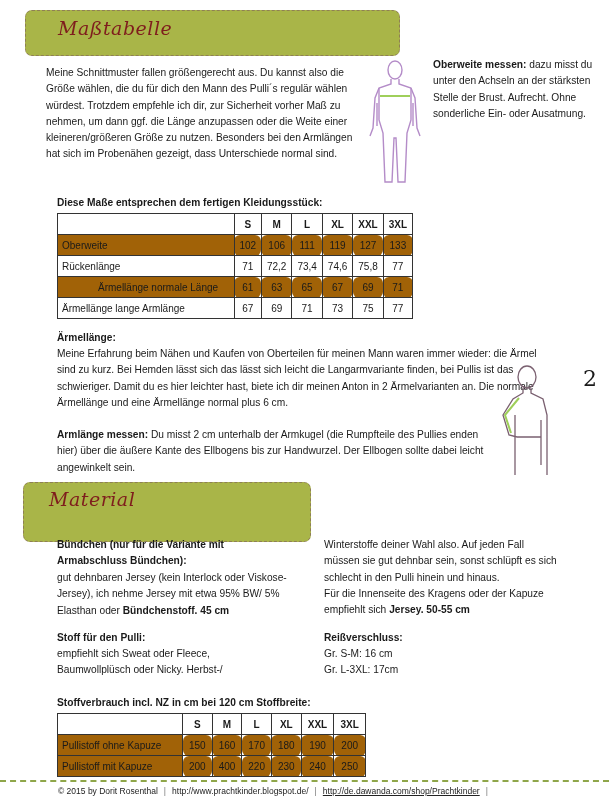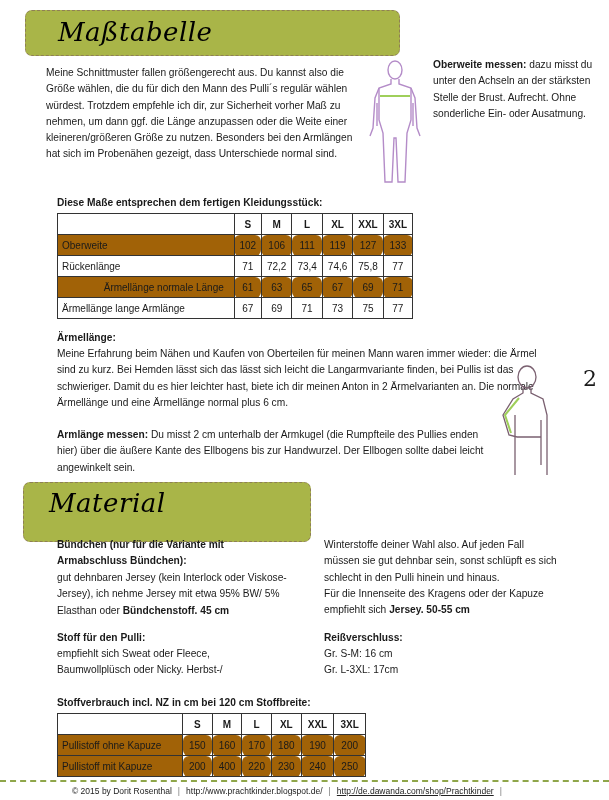--- a/index.html
+++ b/index.html
@@ -1,31 +1,31 @@
 <!DOCTYPE html>
 <html><head>
 <meta charset="utf-8">
 <style>
   html, body { margin:0; padding:0; background:#ffffff; }
   body { width:609px; height:800px; position:relative; overflow:hidden;
          font-family:"Liberation Sans", sans-serif; color:#1a1a1a; font-size:10.2px; }
   .banner { position:absolute; background:#a9b548; border:1.5px dashed #8f7f55;
             border-radius:7px; box-sizing:border-box; }
-  .banner-title { position:absolute; left:32px; top:6px; color:#000000;
-            font-family:"DejaVu Serif", serif; font-style:italic; font-size:26px; letter-spacing:0.5px; }
+  .banner-title { position:absolute; left:32px; top:6px; color:#7f1d1d;
+            font-family:"DejaVu Serif", serif; font-style:italic; font-size:19px; letter-spacing:0.5px; }
   .p { position:absolute; line-height:16.3px; margin:0; }
   .b { font-weight:bold; }
   table.sz { position:absolute; border-collapse:collapse; font-size:10px; }
   table.sz td, table.sz th { border:1px solid #333; height:20px; padding:0 4px; }
   table.sz th { font-weight:bold; text-align:center; }
   table.sz td.num { text-align:center;border-radius:6px; }
   table.sz tr.hl td { background:#a16207; }
   .pagenum { position:absolute; right:12px; top:366px; font-family:"DejaVu Serif", serif; font-size:22px; }
   .footer-line { position:absolute; left:0; top:780px; width:609px; border-top:2px dashed #8fa64a; }
-  .footer { position:absolute; left:60px; top:786px; font-size:8.5px; color:#222; white-space:nowrap;padding-left:12px; }
+  .footer { position:absolute; left:46px; top:786px; font-size:8.5px; color:#222; white-space:nowrap;padding-left:12px; }
   .footer .sep { color:#777; margin:0 6px; }
   .footer .u { text-decoration:underline; }
   .fig { position:absolute; }
 </style>
 </head>
 <body>
 
 <div class="banner" style="left:25px;top:10px;width:375px;height:46px;">
   <span class="banner-title">Maßtabelle</span>
 </div>
@@ -73,21 +73,21 @@
       <tr>
         <td style="text-align: left;">Rückenlänge</td>
         <td class="num">71</td>
         <td class="num">72,2</td>
         <td class="num">73,4</td>
         <td class="num">74,6</td>
         <td class="num">75,8</td>
         <td class="num">77</td>
       </tr>
       <tr class="hl">
-        <td style="text-align: center; padding-left: 40px;">Ärmellänge normale Länge</td>
+        <td style="text-align: left; padding-left: 40px;">Ärmellänge normale Länge</td>
         <td class="num">61</td>
         <td class="num">63</td>
         <td class="num">65</td>
         <td class="num">67</td>
         <td class="num">69</td>
         <td class="num">71</td>
       </tr>
       <tr>
         <td style="text-align: left;">Ärmellänge lange Armlänge</td>
         <td class="num">67</td>

